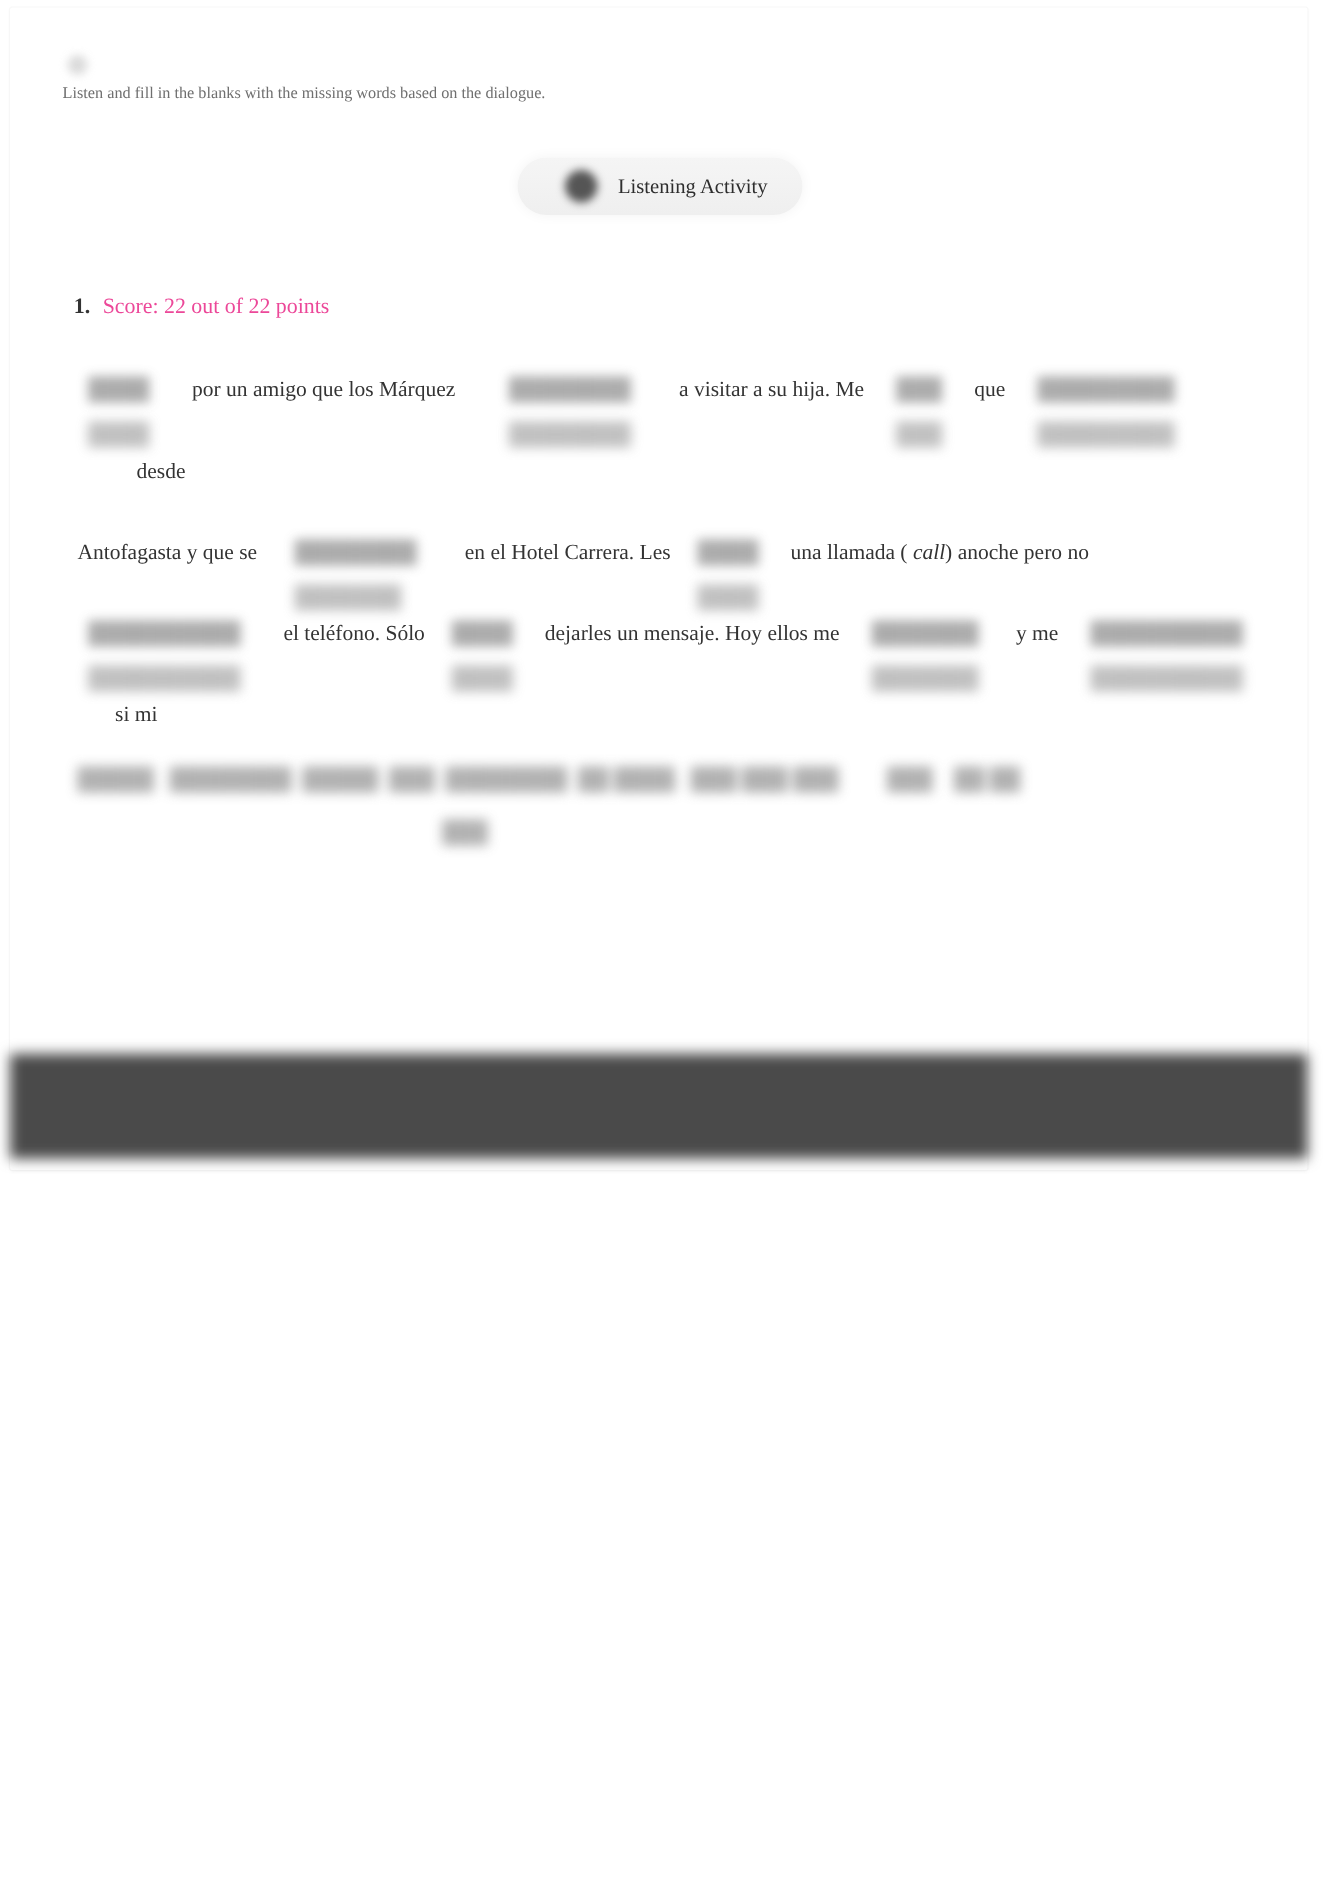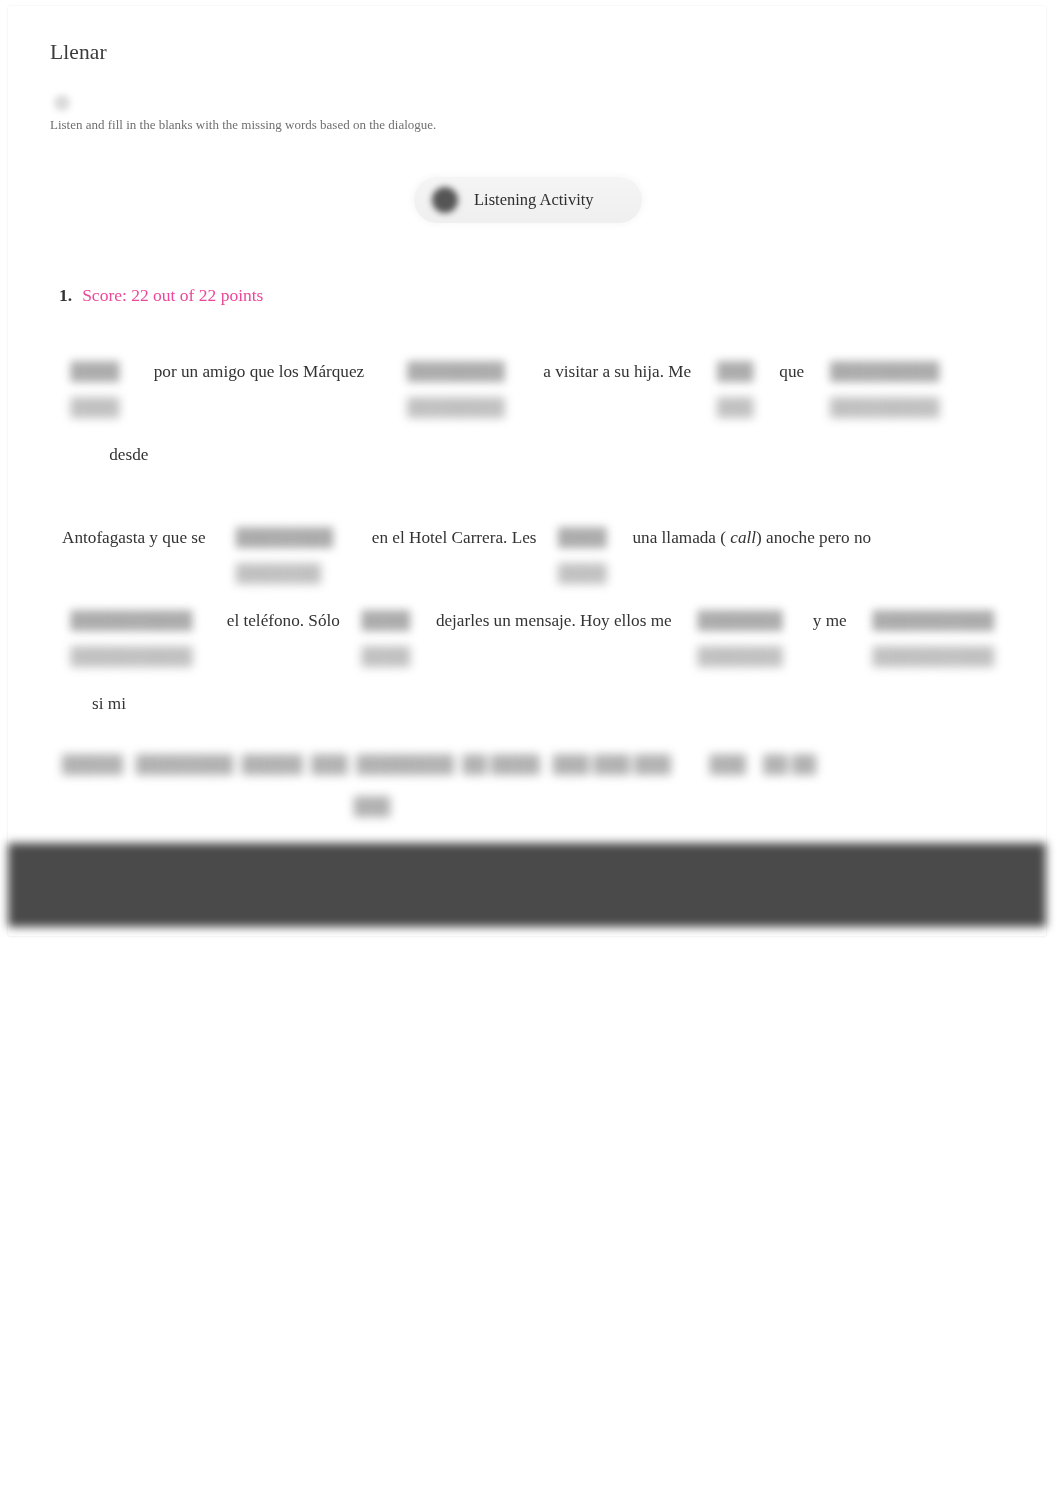--- a/index.html
+++ b/index.html
@@ -72,20 +72,21 @@
   }
   .player-pill {
     display: flex;
     align-items: center;
     gap: 16px;
     background: linear-gradient(180deg,#f5f5f5 0%, #efefef 100%);
     border-radius: 24px;
     padding: 10px 28px 10px 18px;
     min-width: 182px;
     box-shadow: 0 0 10px rgba(0,0,0,0.05);
+    justify-content: flex-end;
   }
   .play-circle {
     width: 26px;
     height: 26px;
     border-radius: 50%;
     background: #555555;
     filter: blur(3.4px);
     flex: 0 0 auto;
   }
   .player-label {
@@ -120,21 +121,21 @@
     background: radial-gradient(circle at 45% 50%, #bfdcc8 0%, #d6e9dc 48%, rgba(231,242,235,0) 78%);
     z-index: -1;
   }
   .score-text { color: #ec4899; }
 
   
   .exercise {
     margin: 22px 0 0 12px;
     width: 940px;
     font-size: 17.2px;
-    line-height: 83px;
+    line-height: 65px;
     color: #333333;
   }
   .exercise .seg { white-space: pre; }
   .exercise i { font-style: italic; font-family: Liberation Serif, serif; }
 
   
   .blank {
     position: relative;
     display: inline-block;
     vertical-align: baseline;
@@ -183,21 +184,20 @@
     background: #4a4a4a;
     filter: blur(5px);
   }
 </style>
 </head>
 <body>
 
 <div class="page-card">
   <div class="card-inner">
 
-    <h1 class="assignment-title">Llenar</h1>
 
 
     <div class="tiny-blob"></div>
 
 
     <div class="instructions">Listen and fill in the blanks with the missing words based on the dialogue.</div>
 
     <div class="player-wrap">
       <div class="player-pill">
         <span class="play-circle"></span>

